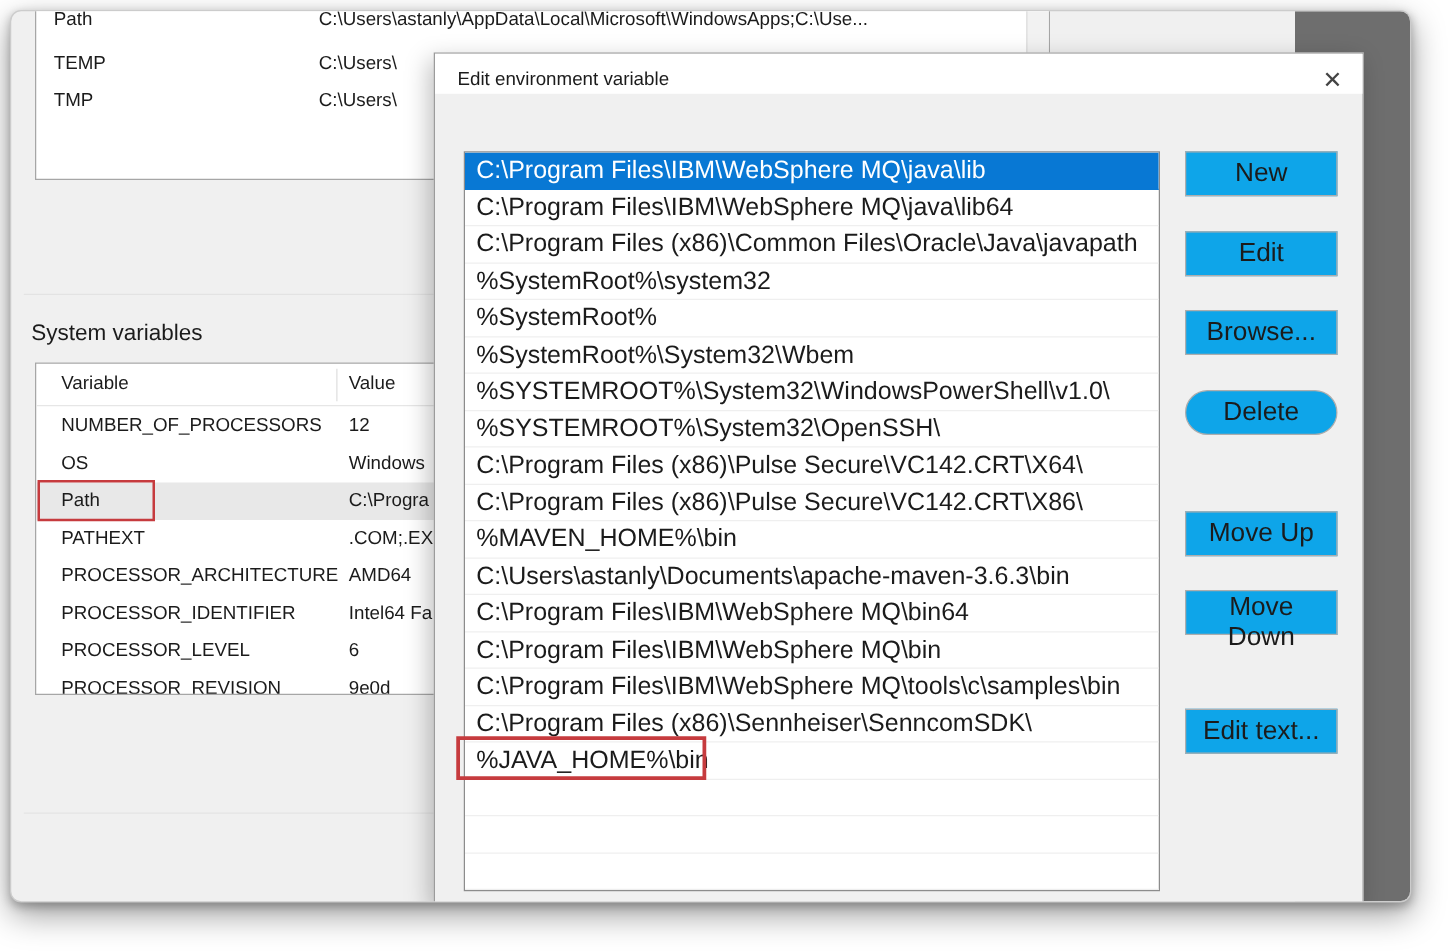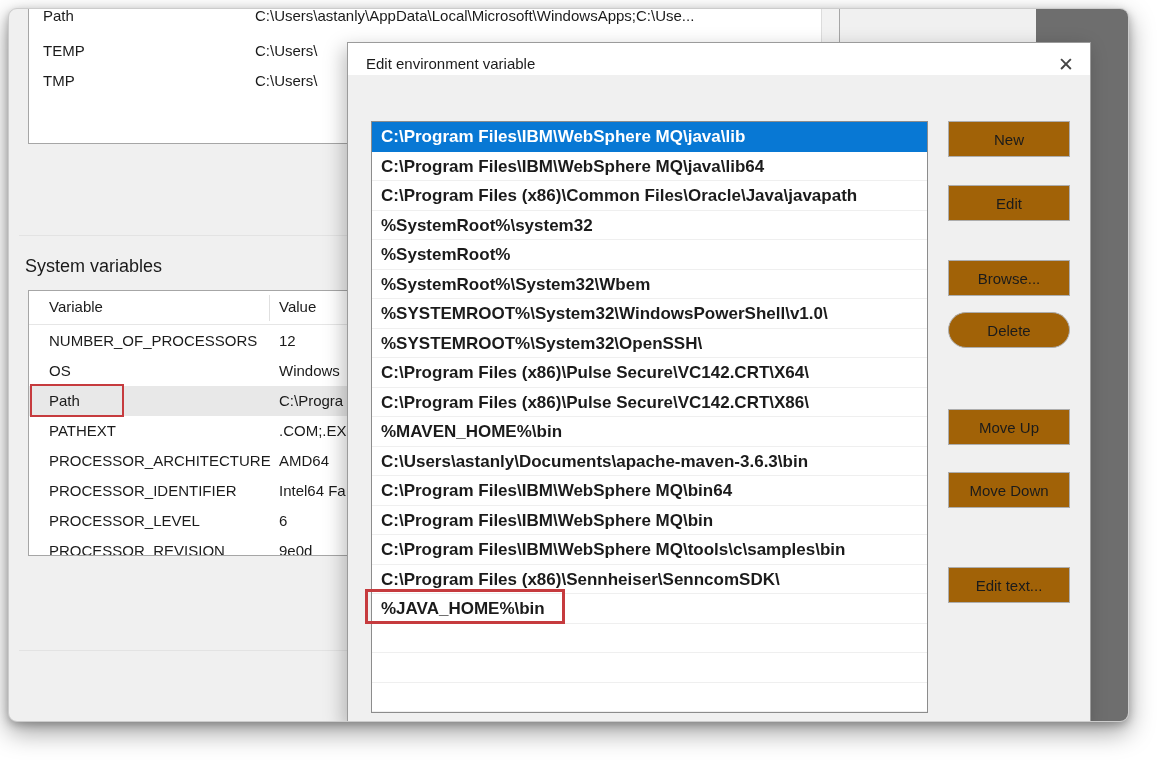--- a/index.html
+++ b/index.html
@@ -45,33 +45,33 @@
   .dlg{position:absolute;left:338px;top:33px;width:744px;height:681px;
     background:#f0f0f0;border:1px solid #9b9b9b;
     box-shadow:-4px 6px 18px rgba(0,0,0,.25);z-index:10;}
   .dlg-titlebar{position:absolute;left:0;top:0;width:100%;height:32px;background:#ffffff;}
   .dlg-title{position:absolute;left:18px;top:12px;font-size:15px;}
   .dlg-close{position:absolute;left:701px;top:7px;width:34px;height:30px;
     font-size:19px;color:#444;text-align:center;line-height:30px;cursor:pointer;}
 
   .list{position:absolute;left:23px;top:78px;width:557px;height:592px;
     background:#ffffff;border:1px solid #8c8c8c;overflow:hidden;}
-  .li{position:relative;width:100%;height:29.5px;font-size:17px;line-height:29.5px;
-    padding-left:9px;white-space:nowrap;border-bottom:1px solid #efefef;overflow:hidden;font-weight:bold;}
+  .li{position:relative;width:100%;height:29.5px;font-size:20px;line-height:29.5px;
+    padding-left:9px;white-space:nowrap;border-bottom:1px solid #efefef;overflow:hidden;}
   .li.selected{background:#0878d4;color:#ffffff;border-bottom-color:#0878d4;}
 
   .red-box-java{position:absolute;left:17px;top:546px;width:200px;height:35px;
     border:3px solid #c63b3e;z-index:12;}
 
-  .btn{position:absolute;left:600px;width:122px;height:36px;background:#a16207;
-    border:1px solid #adadad;font-size:15px;font-family:inherit;color:#1b1b1b;
+  .btn{position:absolute;left:600px;width:122px;height:36px;background:#0ea5e9;
+    border:1px solid #adadad;font-size:21px;font-family:inherit;color:#1b1b1b;
     text-align:center;cursor:pointer;}
   .btn.b-new{top:78px;}
   .btn.b-edit{top:142px;}
-  .btn.b-browse{top:205px;margin-top:12px;}
+  .btn.b-browse{top:205px;}
   .btn.b-delete{top:269px;border-radius:18px;}
   .btn.b-moveup{top:366px;}
   .btn.b-movedown{top:429px;}
   .btn.b-edittext{top:524px;}
 </style>
 </head>
 <body>
 
 <div class="frame">
 

